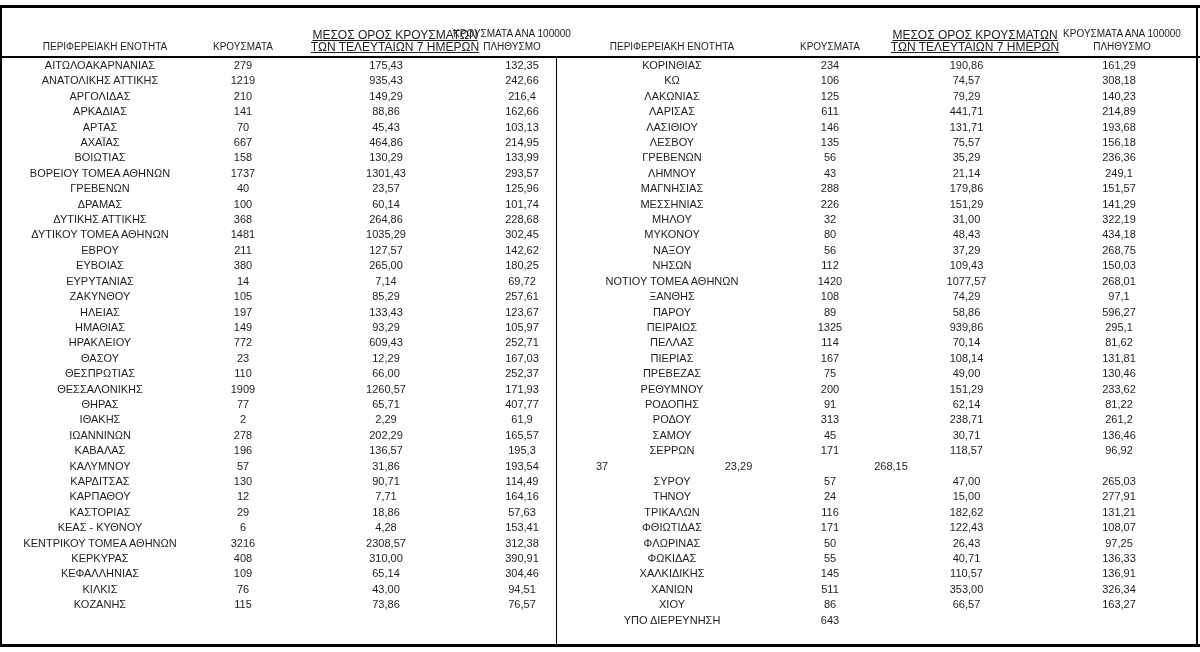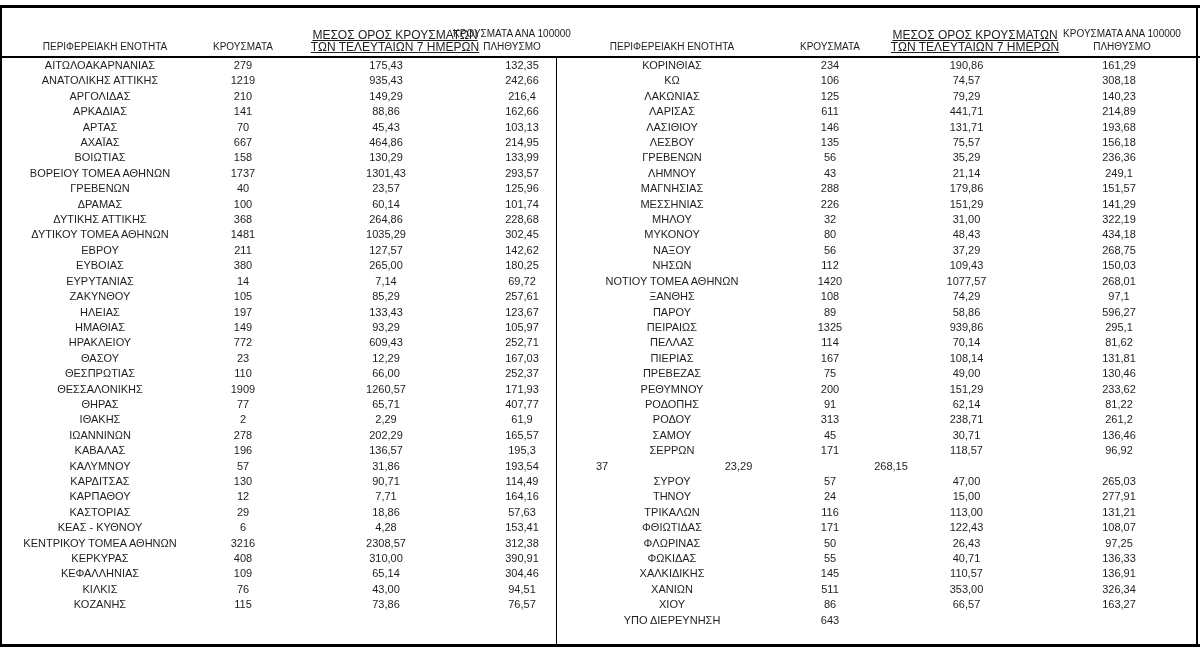--- a/index.html
+++ b/index.html
@@ -465,21 +465,21 @@
       </div>
       <div class="trow">
         <div class="tcell c0">ΤΗΝΟΥ</div>
         <div class="tcell c1">24</div>
         <div class="tcell c2">15,00</div>
         <div class="tcell c3">277,91</div>
       </div>
       <div class="trow">
         <div class="tcell c0">ΤΡΙΚΑΛΩΝ</div>
         <div class="tcell c1">116</div>
-        <div class="tcell c2">113,00</div>
+        <div class="tcell c2">182,62</div>
         <div class="tcell c3">131,21</div>
       </div>
       <div class="trow">
         <div class="tcell c0">ΦΘΙΩΤΙΔΑΣ</div>
         <div class="tcell c1">171</div>
         <div class="tcell c2">122,43</div>
         <div class="tcell c3">108,07</div>
       </div>
       <div class="trow">
         <div class="tcell c0">ΦΛΩΡΙΝΑΣ</div>

